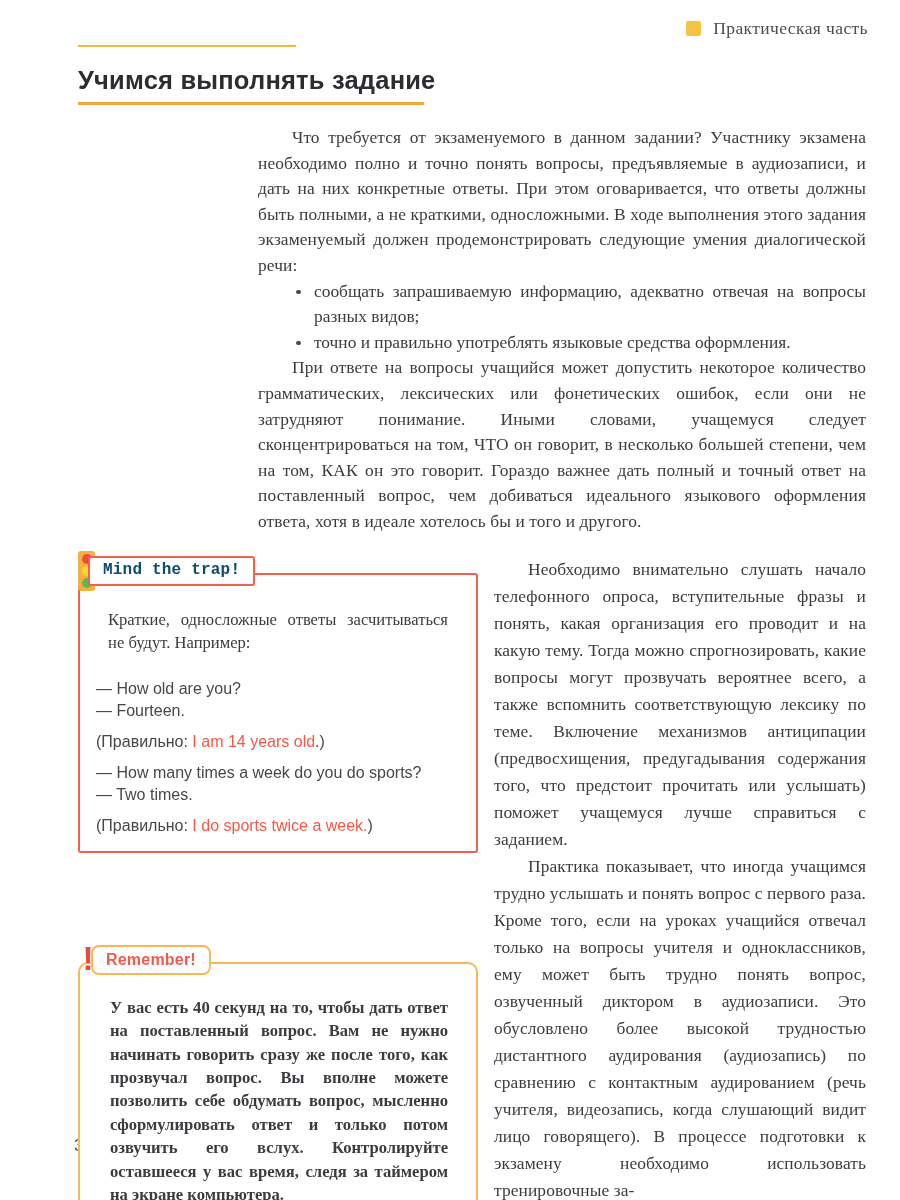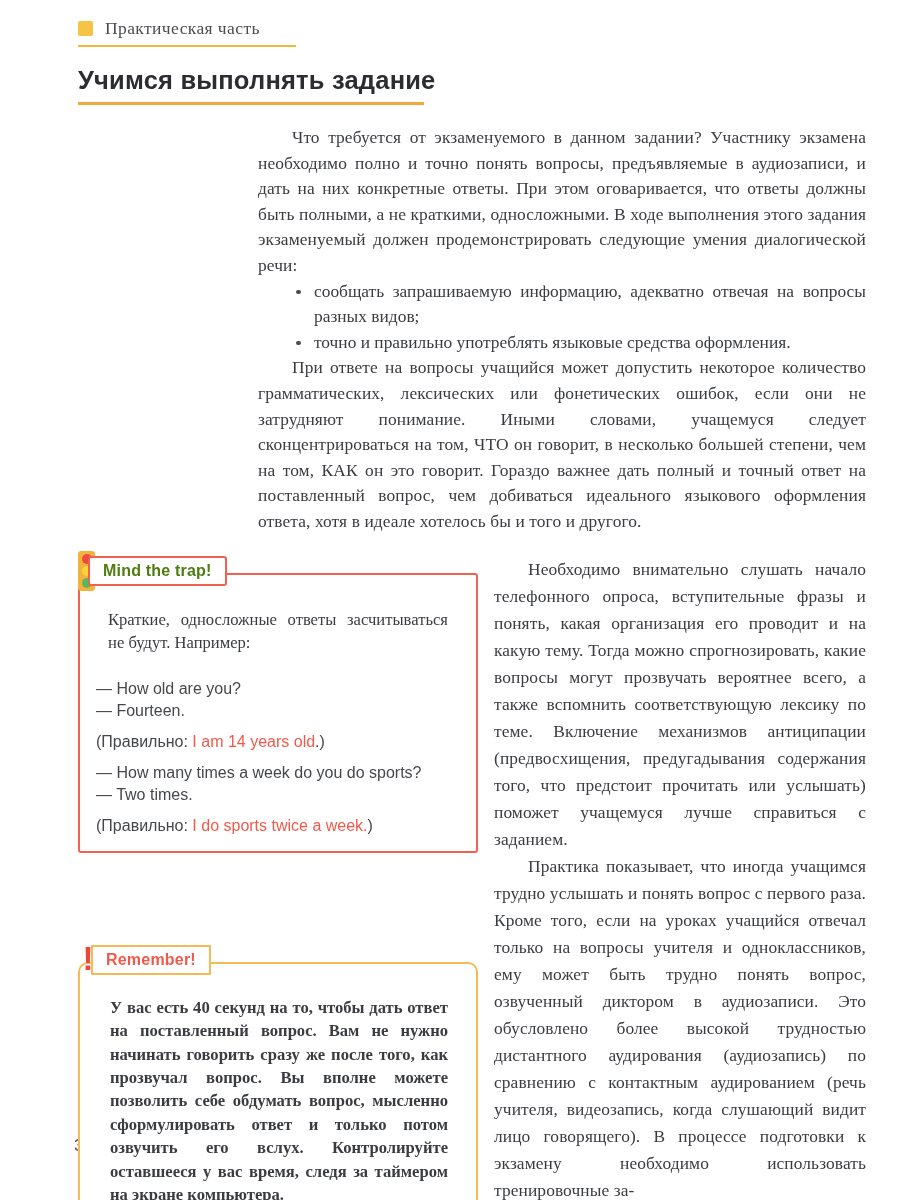--- a/index.html
+++ b/index.html
@@ -27,20 +27,21 @@
     position: absolute;
     left: 78px;
     top: 18px;
     width: 790px;
   }
   .runhead-row {
     display: flex;
     align-items: center;
     gap: 12px;
     padding-bottom: 4px;
+    justify-content: flex-end;
   }
   .runhead-square {
     width: 15px;
     height: 15px;
     background: #f6c445;
     border-radius: 2px;
     flex: 0 0 auto;
   }
   .runhead-text {
     font-family: "Liberation Serif", serif;
@@ -154,39 +155,40 @@
     font-family: "Liberation Sans", sans-serif;
     font-weight: bold;
     font-size: 16px;
     letter-spacing: 0.2px;
     line-height: 19px;
     z-index: 3;
   }
 
   
   .trap .callout-tag {
-    color: #4d7c0f;
+    color: #0c4a6e;
     border: 2.4px solid #f4604f;
     border-radius: 3px;
+    font-family: Liberation Mono, monospace;
   }
   .trap .callout-body {
     border: 2.4px solid #f4604f;
     border-radius: 3px;
     margin-top: -13px;
     padding: 21px 16px 14px 16px;
     background: #ffffff;
     position: relative;
     z-index: 1;
   }
 
   
   .remember .callout-tag {
     color: #f2594a;
     border: 2.4px solid #f7b955;
-    border-radius: 1px;
+    border-radius: 8px;
   }
   .remember .callout-body {
     border: 2.4px solid #f7b955;
     border-radius: 10px;
     margin-top: -13px;
     padding: 20px 16px 16px 18px;
     background: #ffffff;
     position: relative;
     z-index: 1;
     font-weight: bold;

